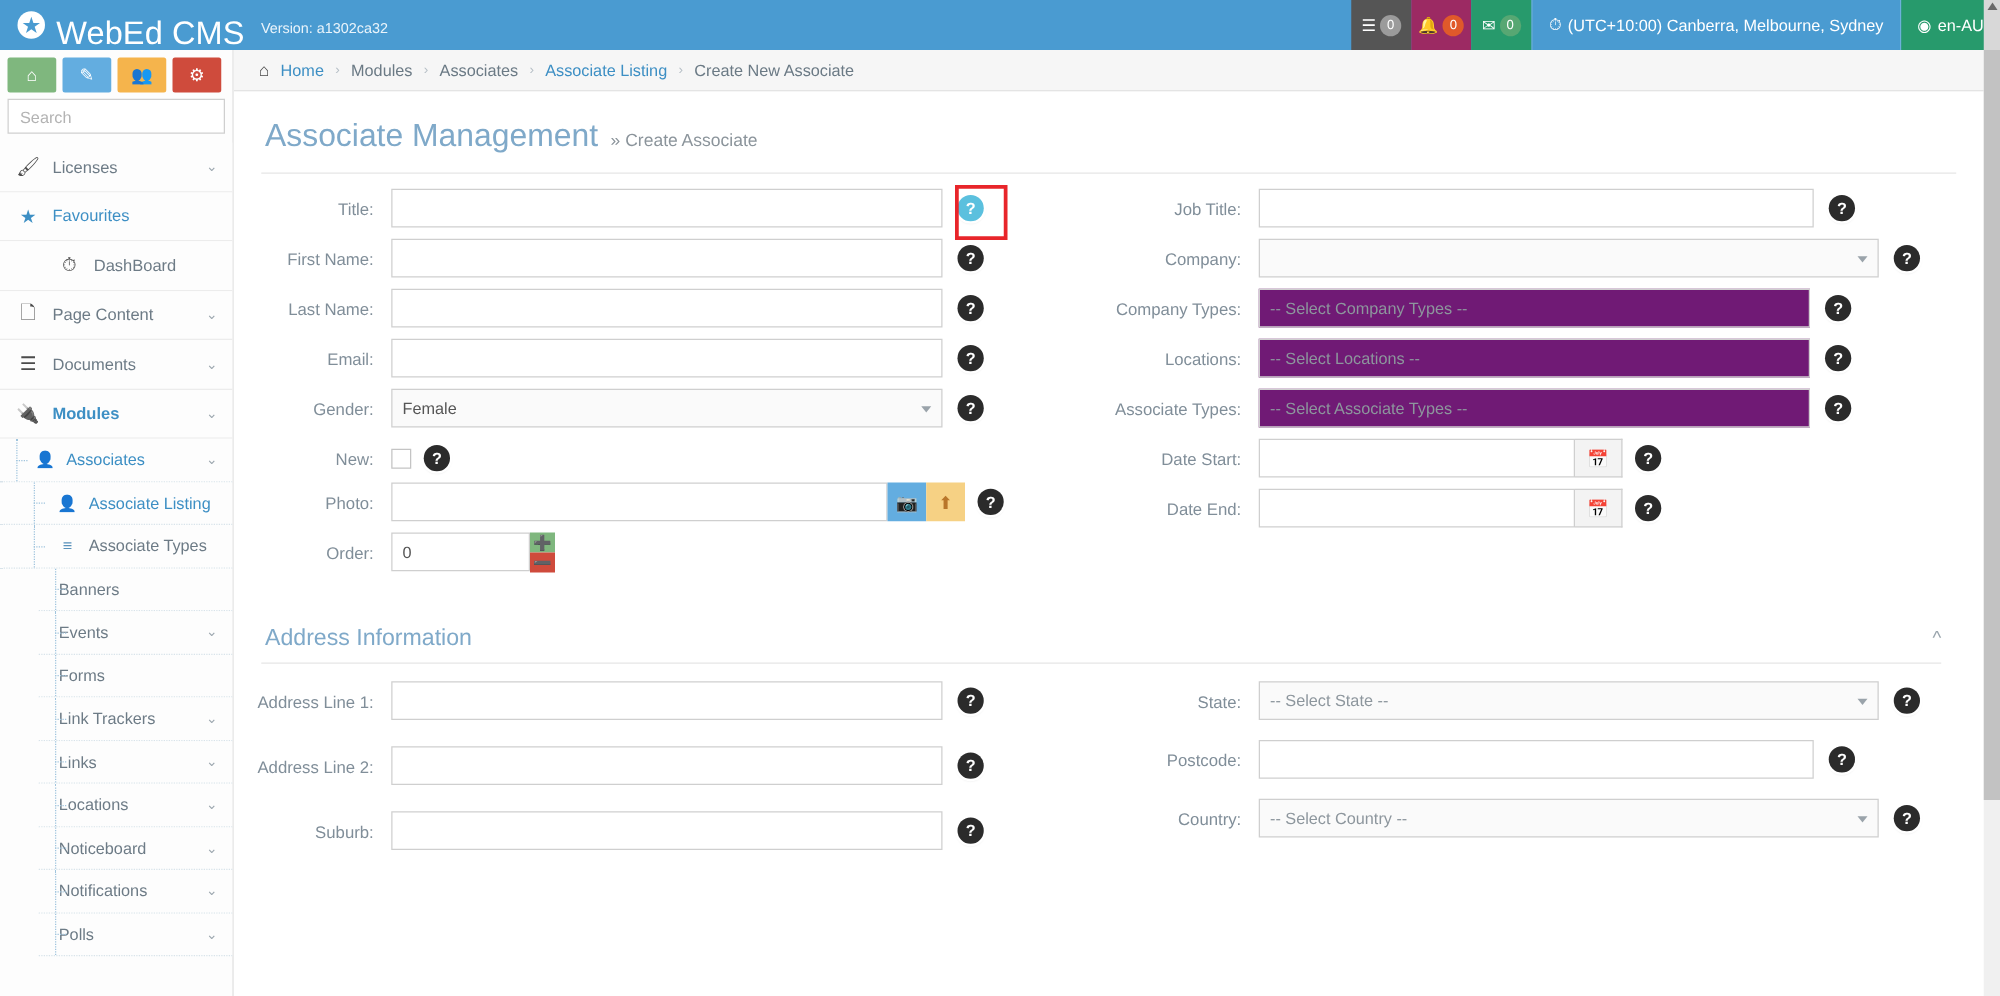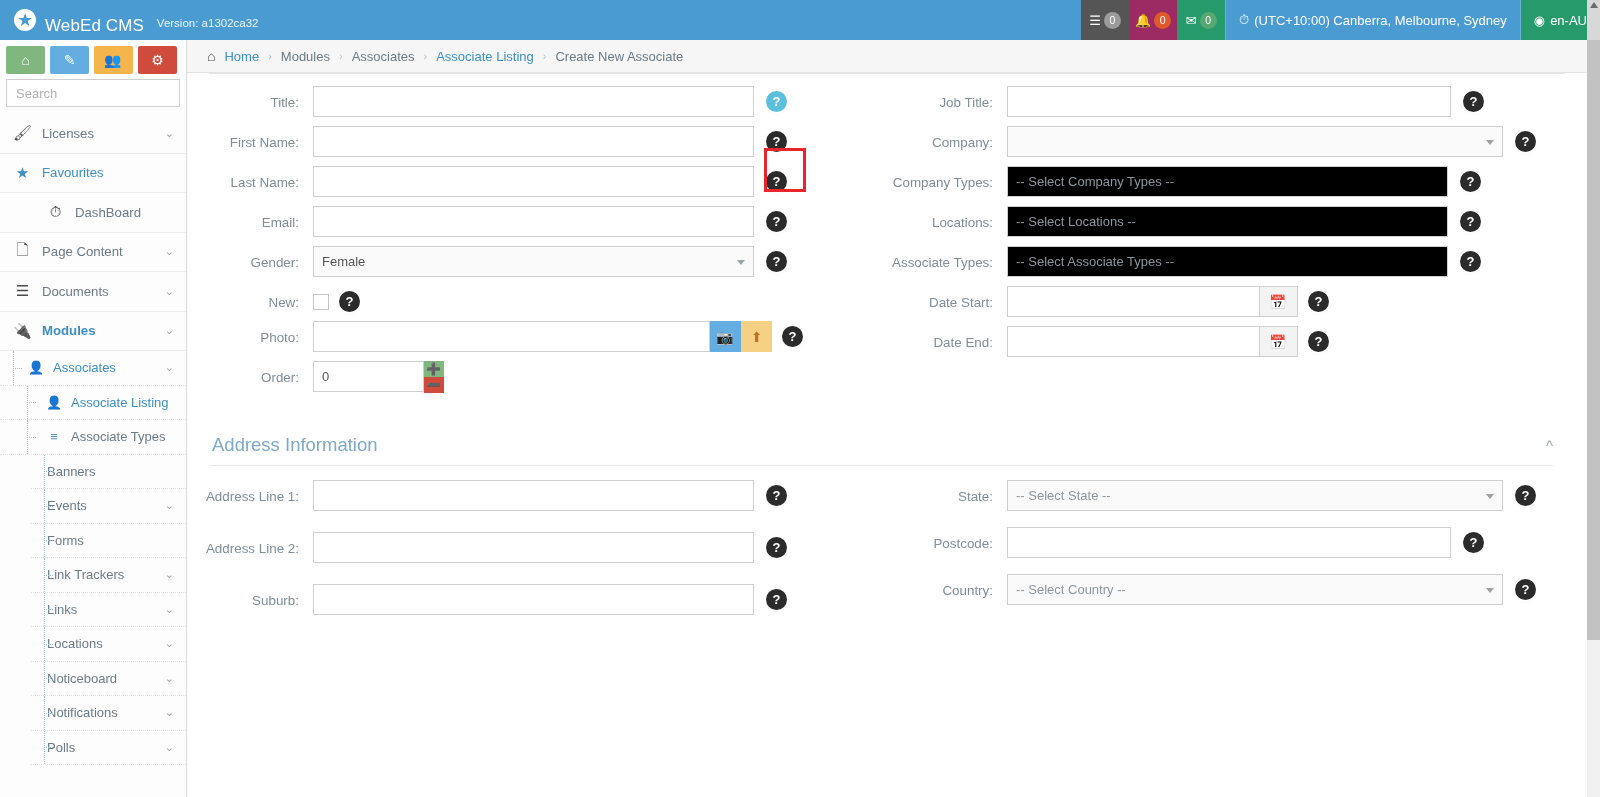--- a/index.html
+++ b/index.html
@@ -19,21 +19,21 @@
   .brand {
     display: flex; align-items: center; gap: 9px;
     padding: 0 16px 0 14px; color: #fff; height: 40px;
   }
   .brand-globe {
     width: 22px; height: 22px; border-radius: 50%;
     background: #fff; color: #4a9bd1;
     display: flex; align-items: center; justify-content: center;
     font-size: 18px; line-height: 1;
   }
-  .brand-name { font-size: 17px; letter-spacing: .1px; margin-top: 12px; }
+  .brand-name { font-size: 26px; letter-spacing: .1px; margin-top: 12px; }
   .brand-version { font-size: 11.5px; color: #eaf4fb; margin-left: 4px; padding-top:6px; }
   .topbar-spacer { flex: 1 1 auto; }
 
   .hdr-tile {
     width: 48px; height: 40px; display: flex; align-items: center;
     justify-content: center; gap: 3px; color: #fff; cursor: pointer;
     position: relative;
   }
   .hdr-tile.tasks { background: #555; }
   .hdr-tile.alerts { background: #9c2a63; }
@@ -204,21 +204,21 @@
   }
   .sel.w441 { width: 441px; }
   .sel.w444 { width: 496px; }
   .sel .arr {
     position: absolute; right: 8px; top: 50%; margin-top: -2px;
     width: 0; height: 0; border-left: 4px solid transparent;
     border-right: 4px solid transparent; border-top: 5px solid #9aa3aa;
   }
   .sel.placeholder-txt { color: #8d969d; }
   .msel {
-    height: 31px; border: 1px solid #cfcfcf; background: #000000;
+    height: 31px; border: 1px solid #cfcfcf; background: #701a75;
     font-size: 13px; color: #8d969d; padding: 0 8px;
     display: flex; align-items: center; cursor: text;
   }
   .msel.w441 { width: 441px; }
 
   .help {
     width: 21px; height: 21px; border-radius: 50%; background: #2b2b2b;
     color: #fff; font-size: 13px; font-weight: bold;
     display: flex; align-items: center; justify-content: center;
     margin-left: 12px; margin-top: 5px; cursor: pointer;
@@ -426,20 +426,24 @@
     <span class="crumb-sep">›</span>
     <span class="crumb-plain">Modules</span>
     <span class="crumb-sep">›</span>
     <span class="crumb-plain">Associates</span>
     <span class="crumb-sep">›</span>
     <span class="crumb-link">Associate Listing</span>
     <span class="crumb-sep">›</span>
     <span class="crumb-plain">Create New Associate</span>
   </div>
 
+  <div class="page-head">
+    <span class="page-title">Associate Management</span>
+    <span class="page-sub">» Create Associate</span>
+  </div>
   <div class="hr"></div>
 
   <div class="form-area">
     <div class="row2">
 
       <div class="col">
 
         <div class="frow">
           <div class="flabel">Title:</div>
           <div class="fctrl">

